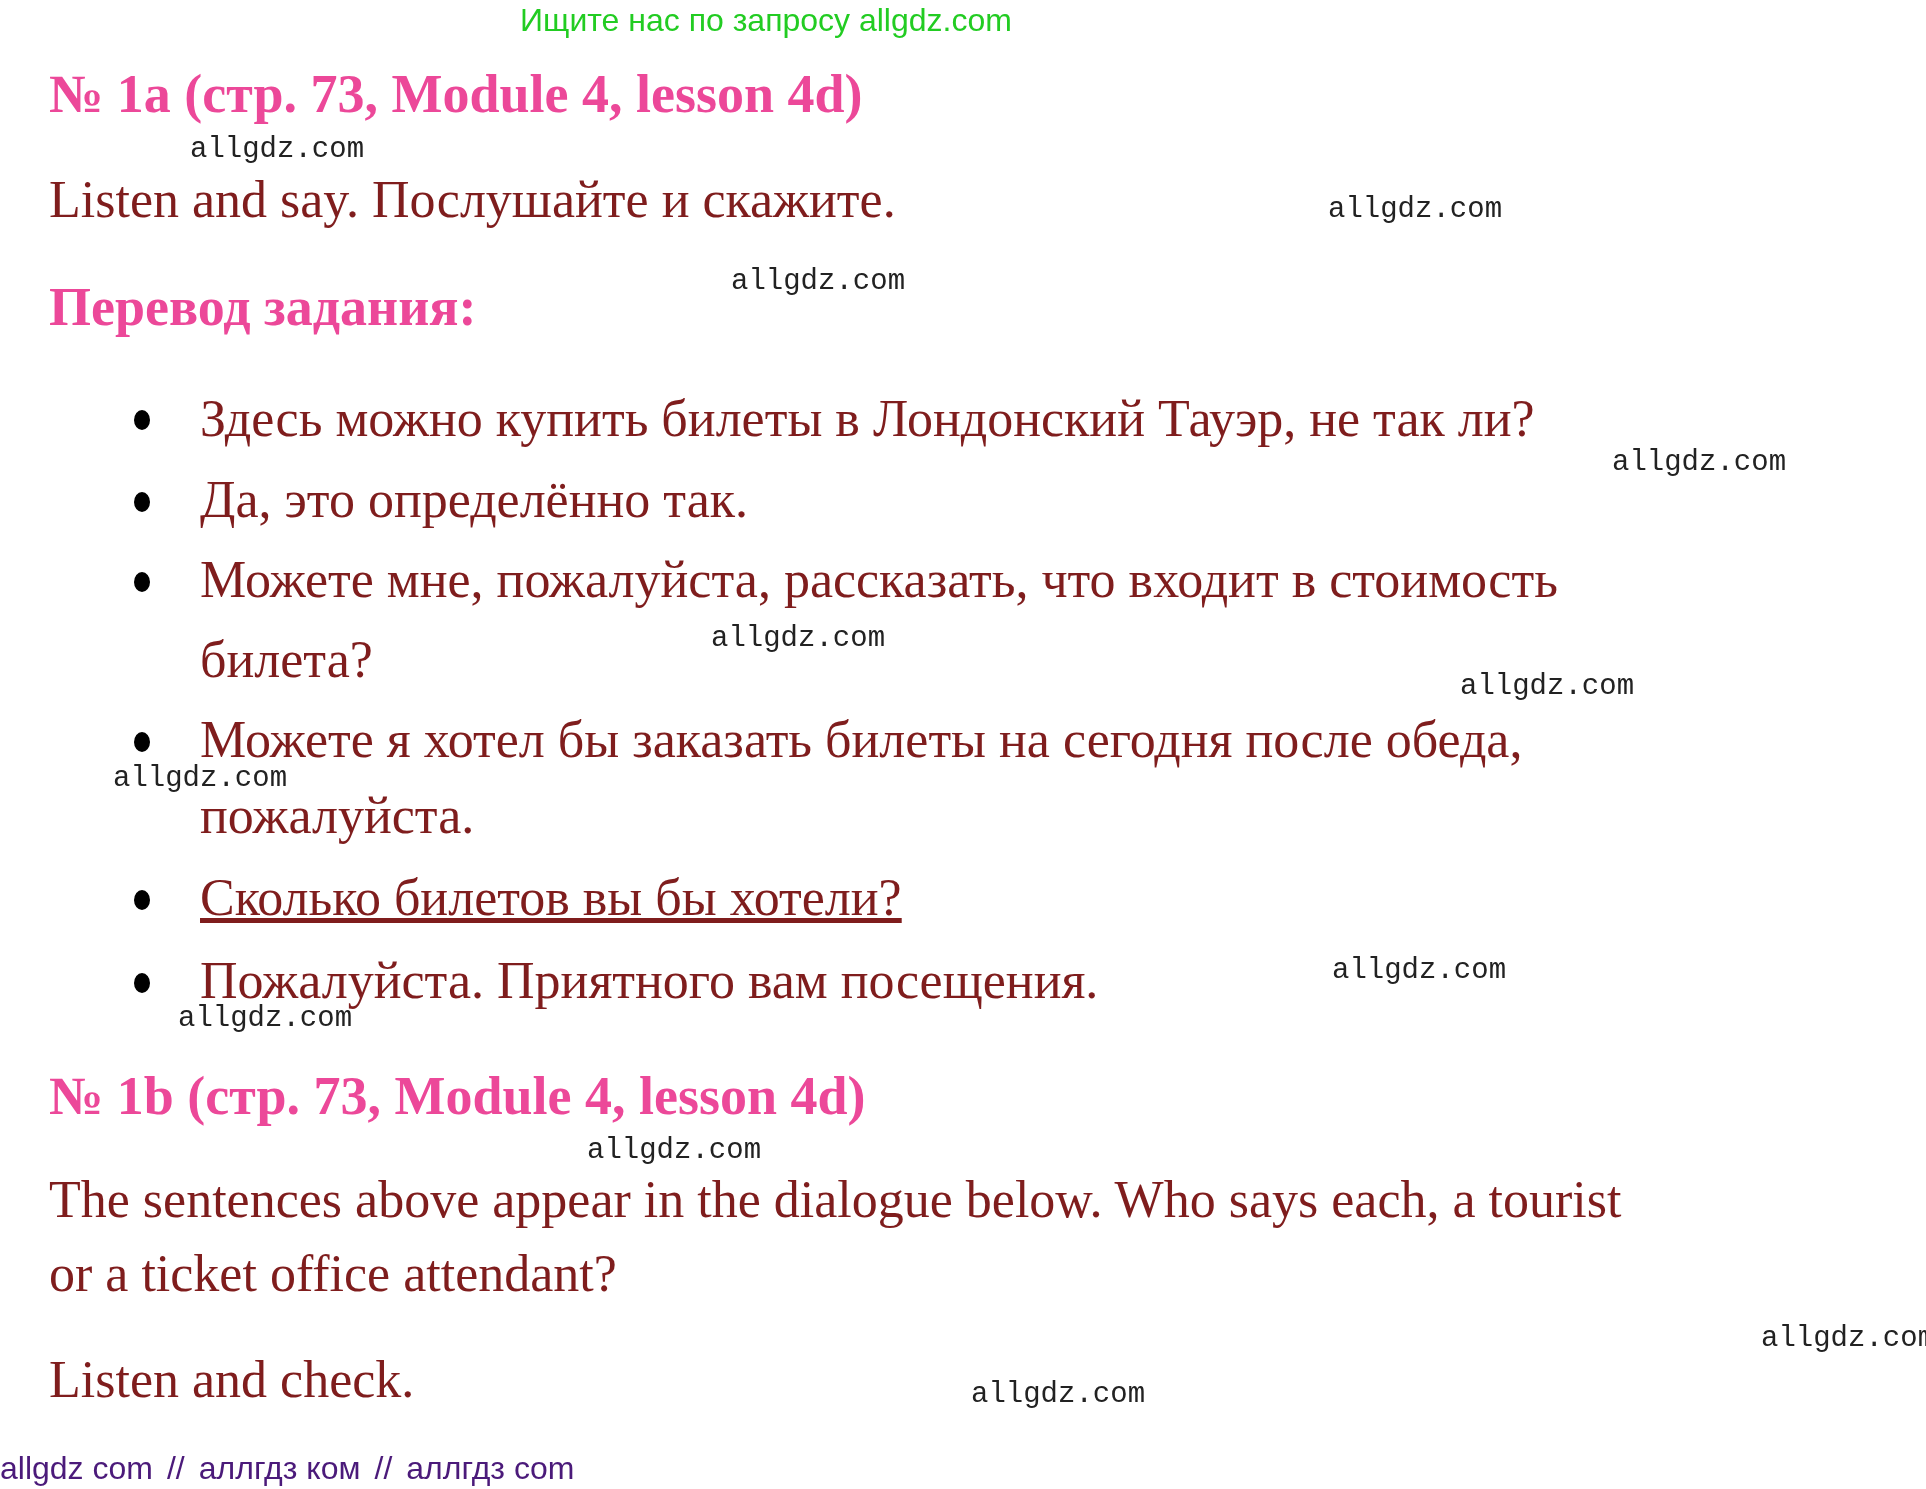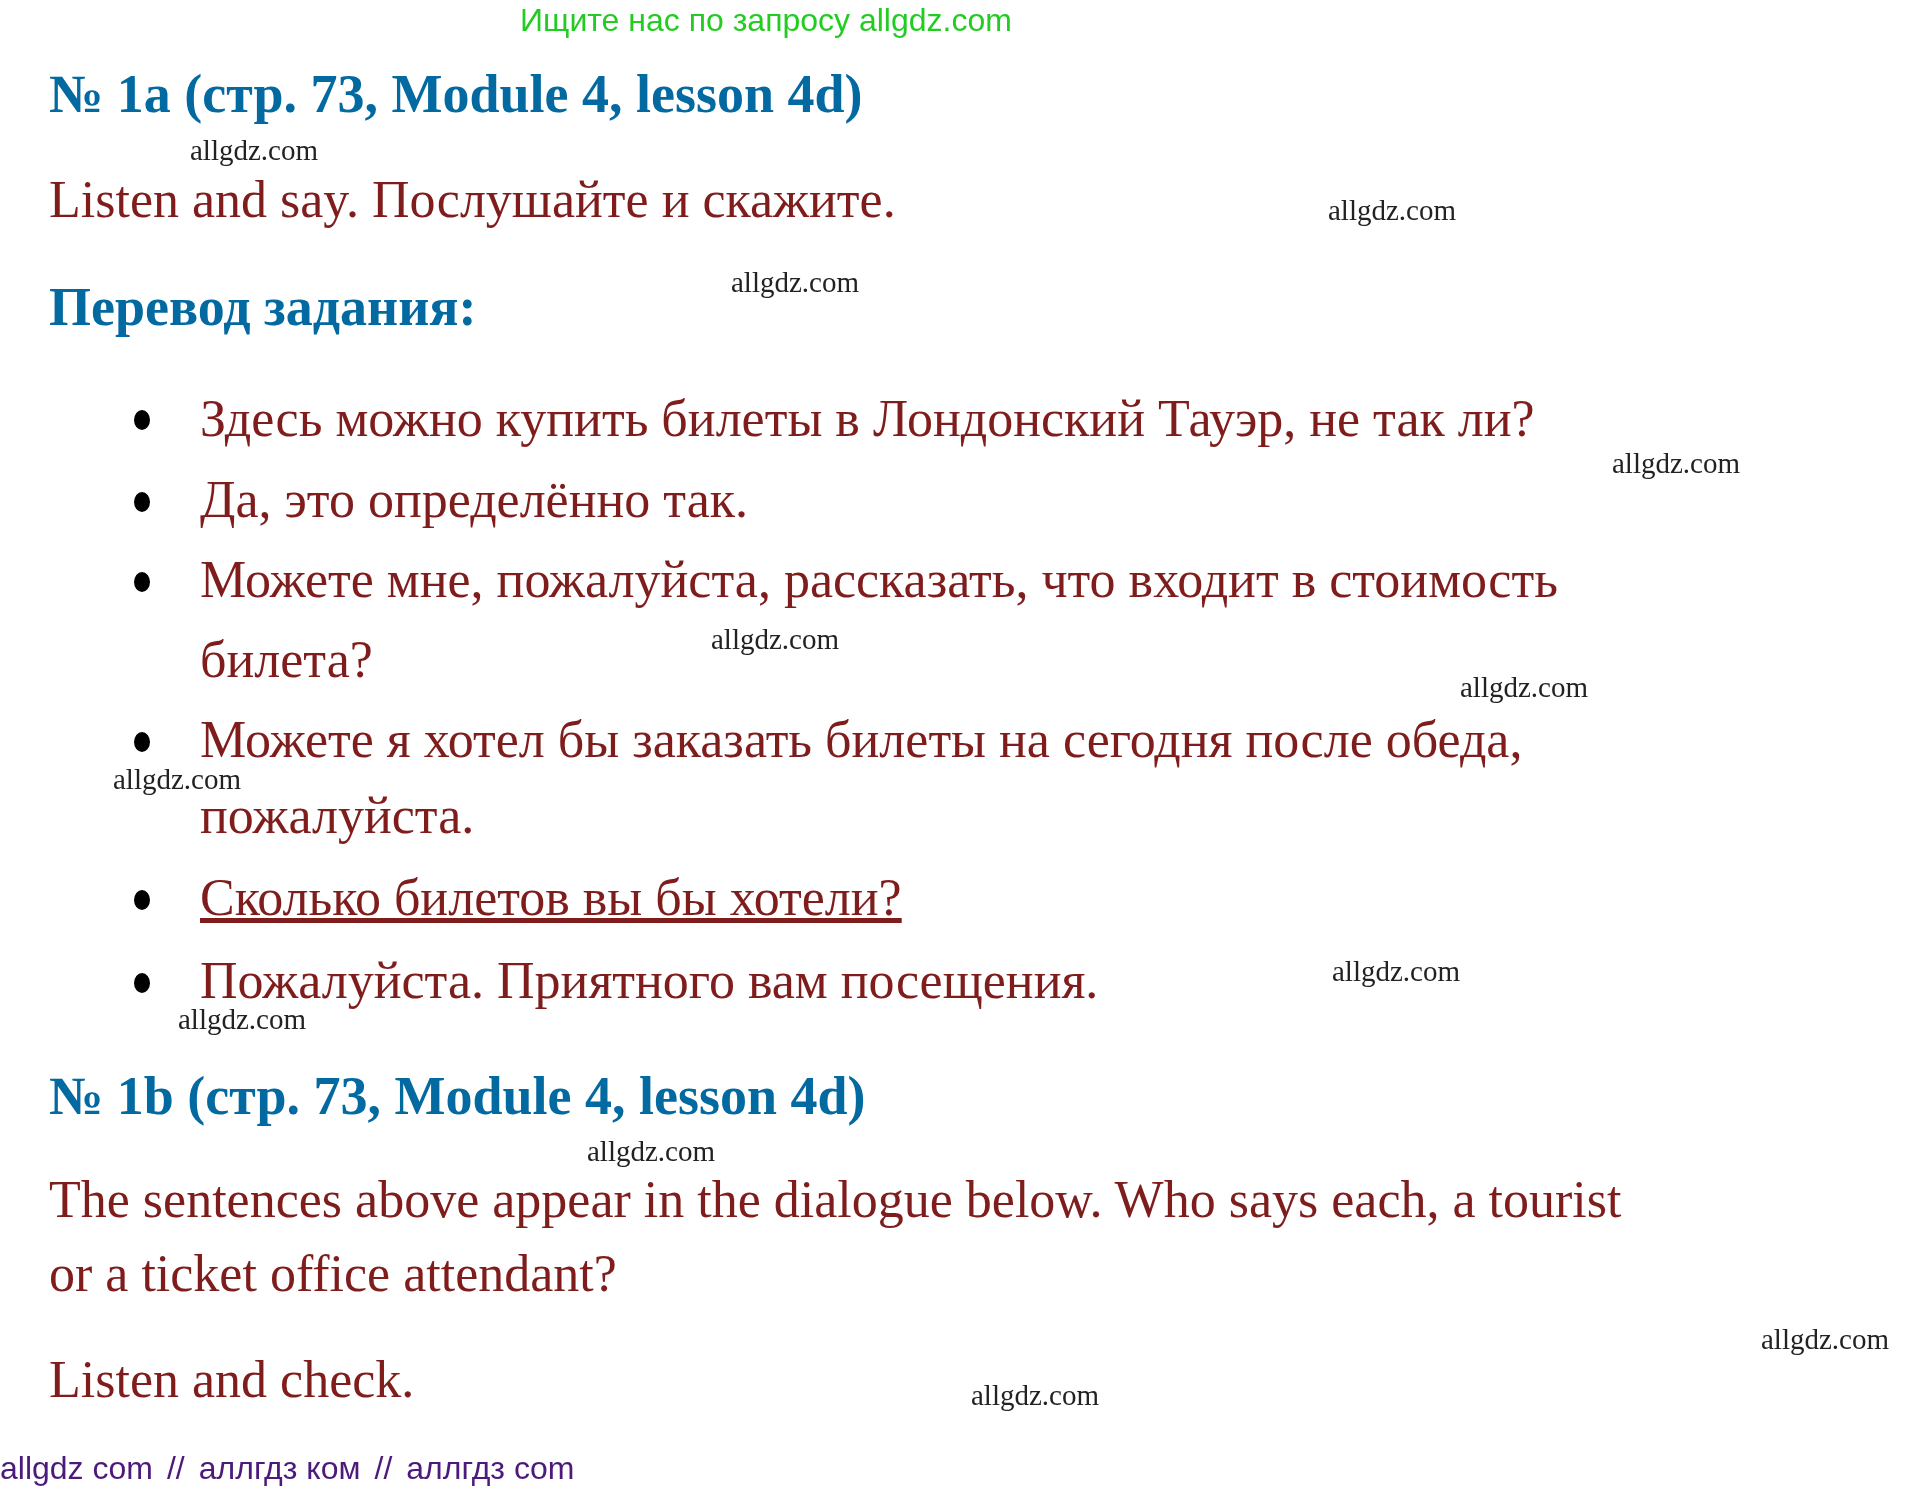--- a/index.html
+++ b/index.html
@@ -1,21 +1,21 @@
 <!DOCTYPE html>
 <html><head>
 <meta charset="utf-8">
 <style>
   html, body { margin:0; padding:0; background:#ffffff; }
   body { width:1926px; height:1489px; position:relative; overflow:hidden; }
   .abs { position:absolute; white-space:nowrap; }
   .promo { font-family:"Liberation Sans", sans-serif; font-size:32px; color:#22cc22; left:0; width:1532px; text-align:center; top:0; line-height:40px; }
-  .h { font-family:"Liberation Serif", serif; font-weight:bold; font-size:54px; color:#0369a1; line-height:60px; }
+  .h { font-family:"Liberation Serif", serif; font-weight:bold; font-size:54px; color:#ec4899; line-height:60px; }
   .t { font-family:"Liberation Serif", serif; font-size:52px; color:#7f1d1d; line-height:60px; }
-  .wm { font-family:Liberation Serif, serif; font-size:29px; color:#222; line-height:34px; }
+  .wm { font-family:Liberation Mono, monospace; font-size:29px; color:#222; line-height:34px; }
   .bullet { position:absolute; width:16px; height:20px; border-radius:50%; background:#000; }
   .footer { font-family:"Liberation Sans", sans-serif; font-size:32px; color:#4b1a7a; left:0; width:1926px; text-align:left; top:1448px; line-height:40px; }
   .footer .sep { padding:0 14px; }
 </style>
 </head>
 <body>
 
 <div class="abs promo">Ищите нас по запросу allgdz.com</div>
 
 <div class="abs h" style="left:49px;top:64px;">№ 1a (стр. 73, Module 4, lesson 4d)</div>

